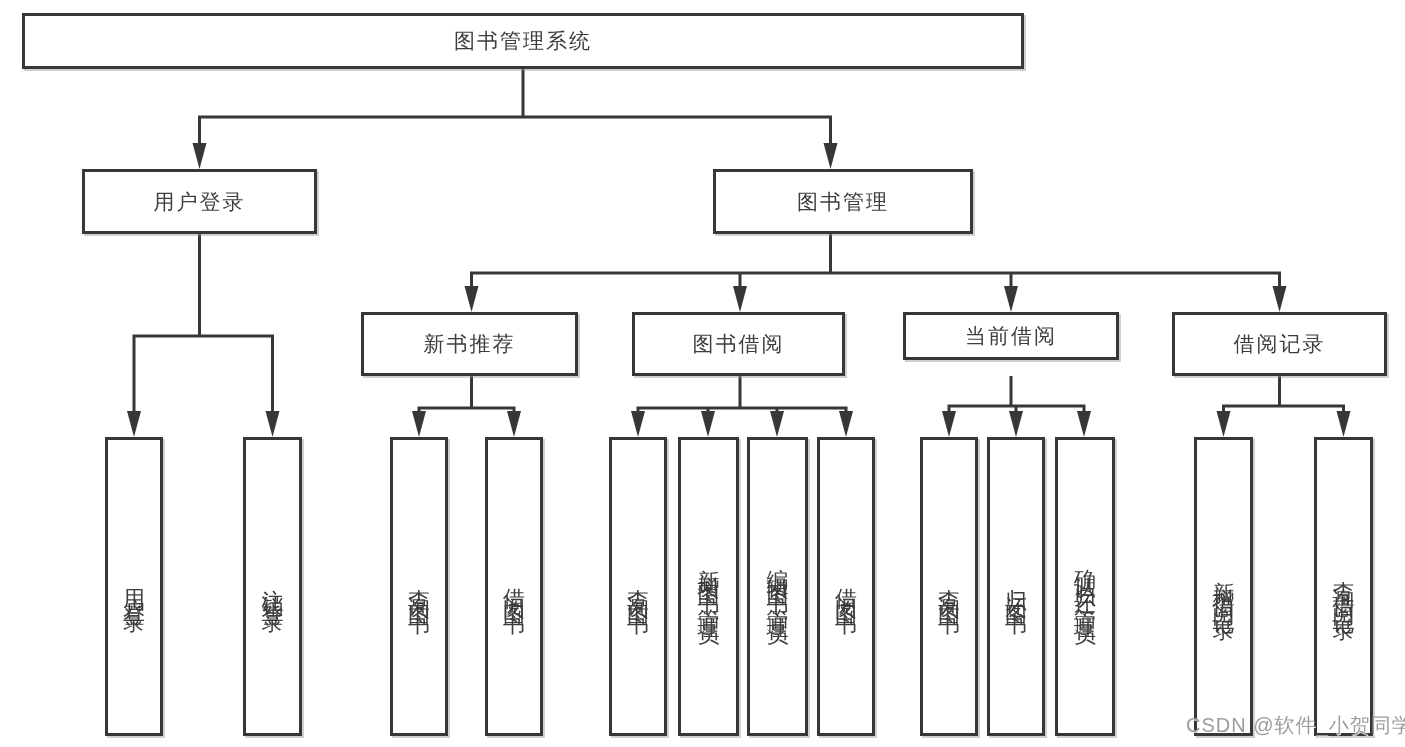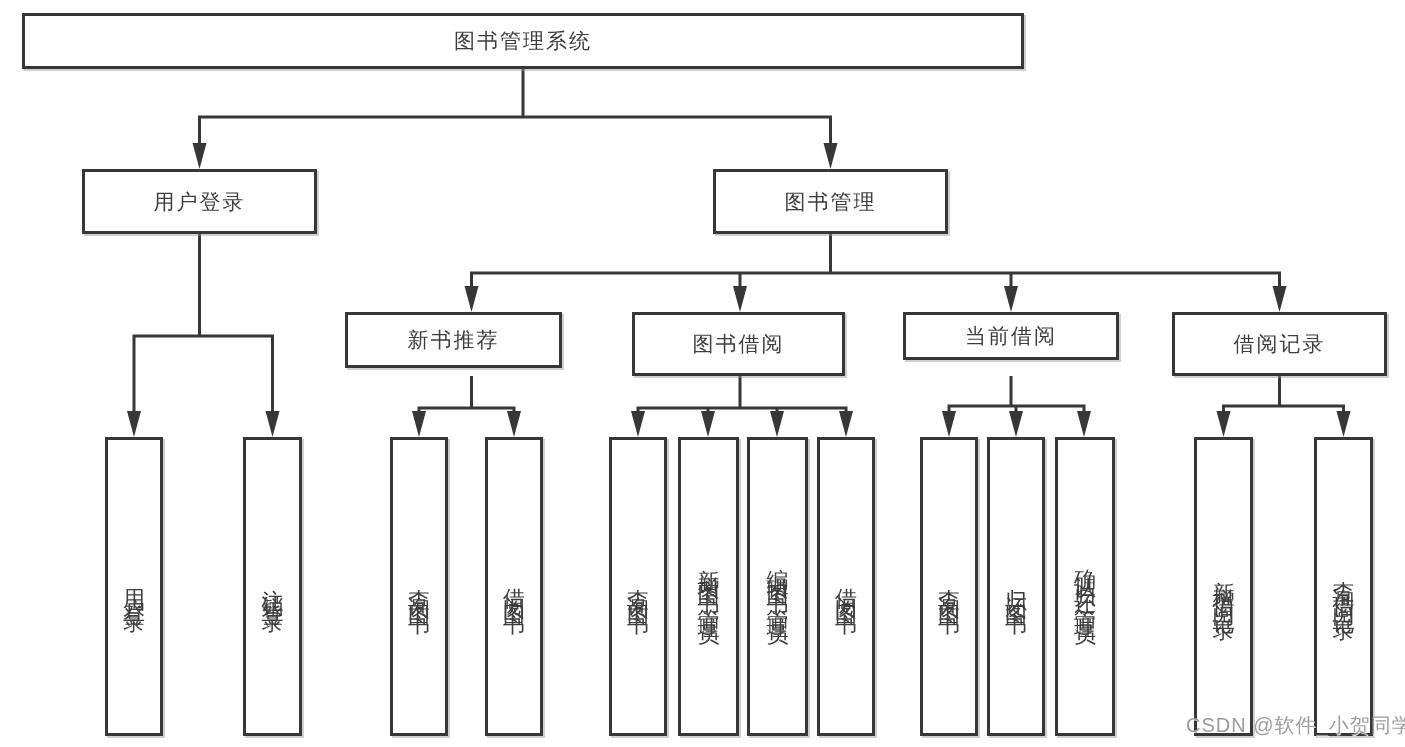--- a/index.html
+++ b/index.html
@@ -98,25 +98,25 @@
     </g>
   </svg>
 
   <div class="node h" style="left:22px;top:13px;width:1002px;height:56px">
     <span>图书管理系统</span>
   </div>
 
   <div class="node h" style="left:82px;top:169px;width:235px;height:65px">
     <span>用户登录</span>
   </div>
-  <div class="node h" style="left:713px;top:169px;width:235px;height:65px">
+  <div class="node h" style="left:713px;top:169px;width:260px;height:65px">
     <span>图书管理</span>
   </div>
 
-  <div class="node h" style="left:345px;top:312px;width:217px;height:56px">
+  <div class="node h" style="left:361px;top:312px;width:217px;height:64px">
     <span>新书推荐</span>
   </div>
   <div class="node h" style="left:632px;top:312px;width:213px;height:64px">
     <span>图书借阅</span>
   </div>
   <div class="node h" style="left:903px;top:312px;width:216px;height:48px">
     <span>当前借阅</span>
   </div>
   <div class="node h" style="left:1172px;top:312px;width:215px;height:64px">
     <span>借阅记录</span>

